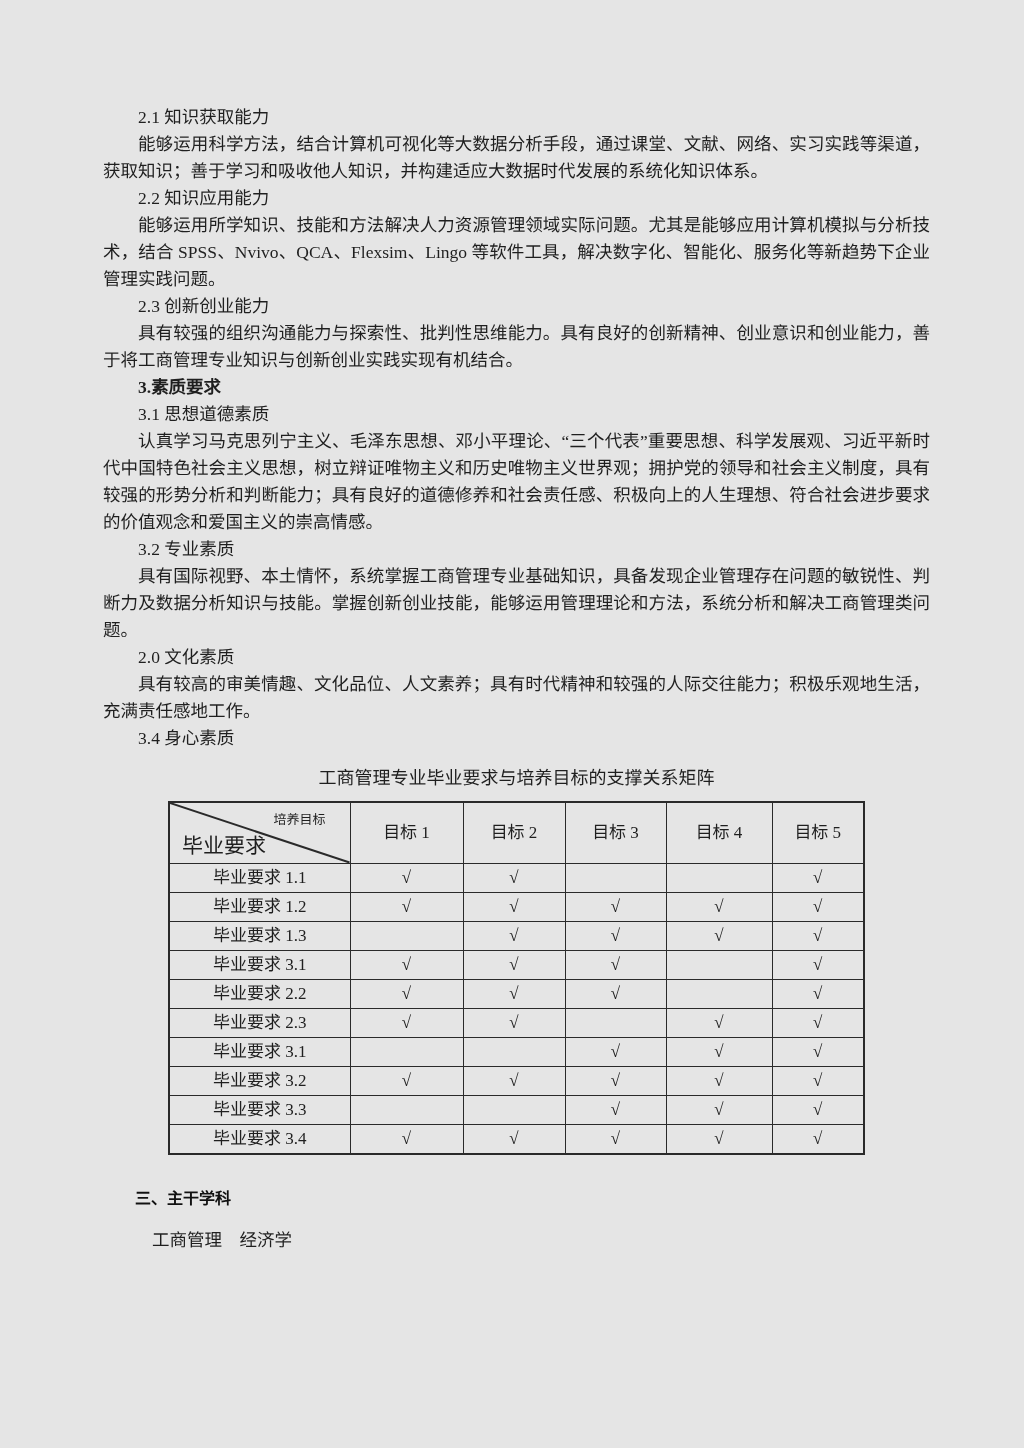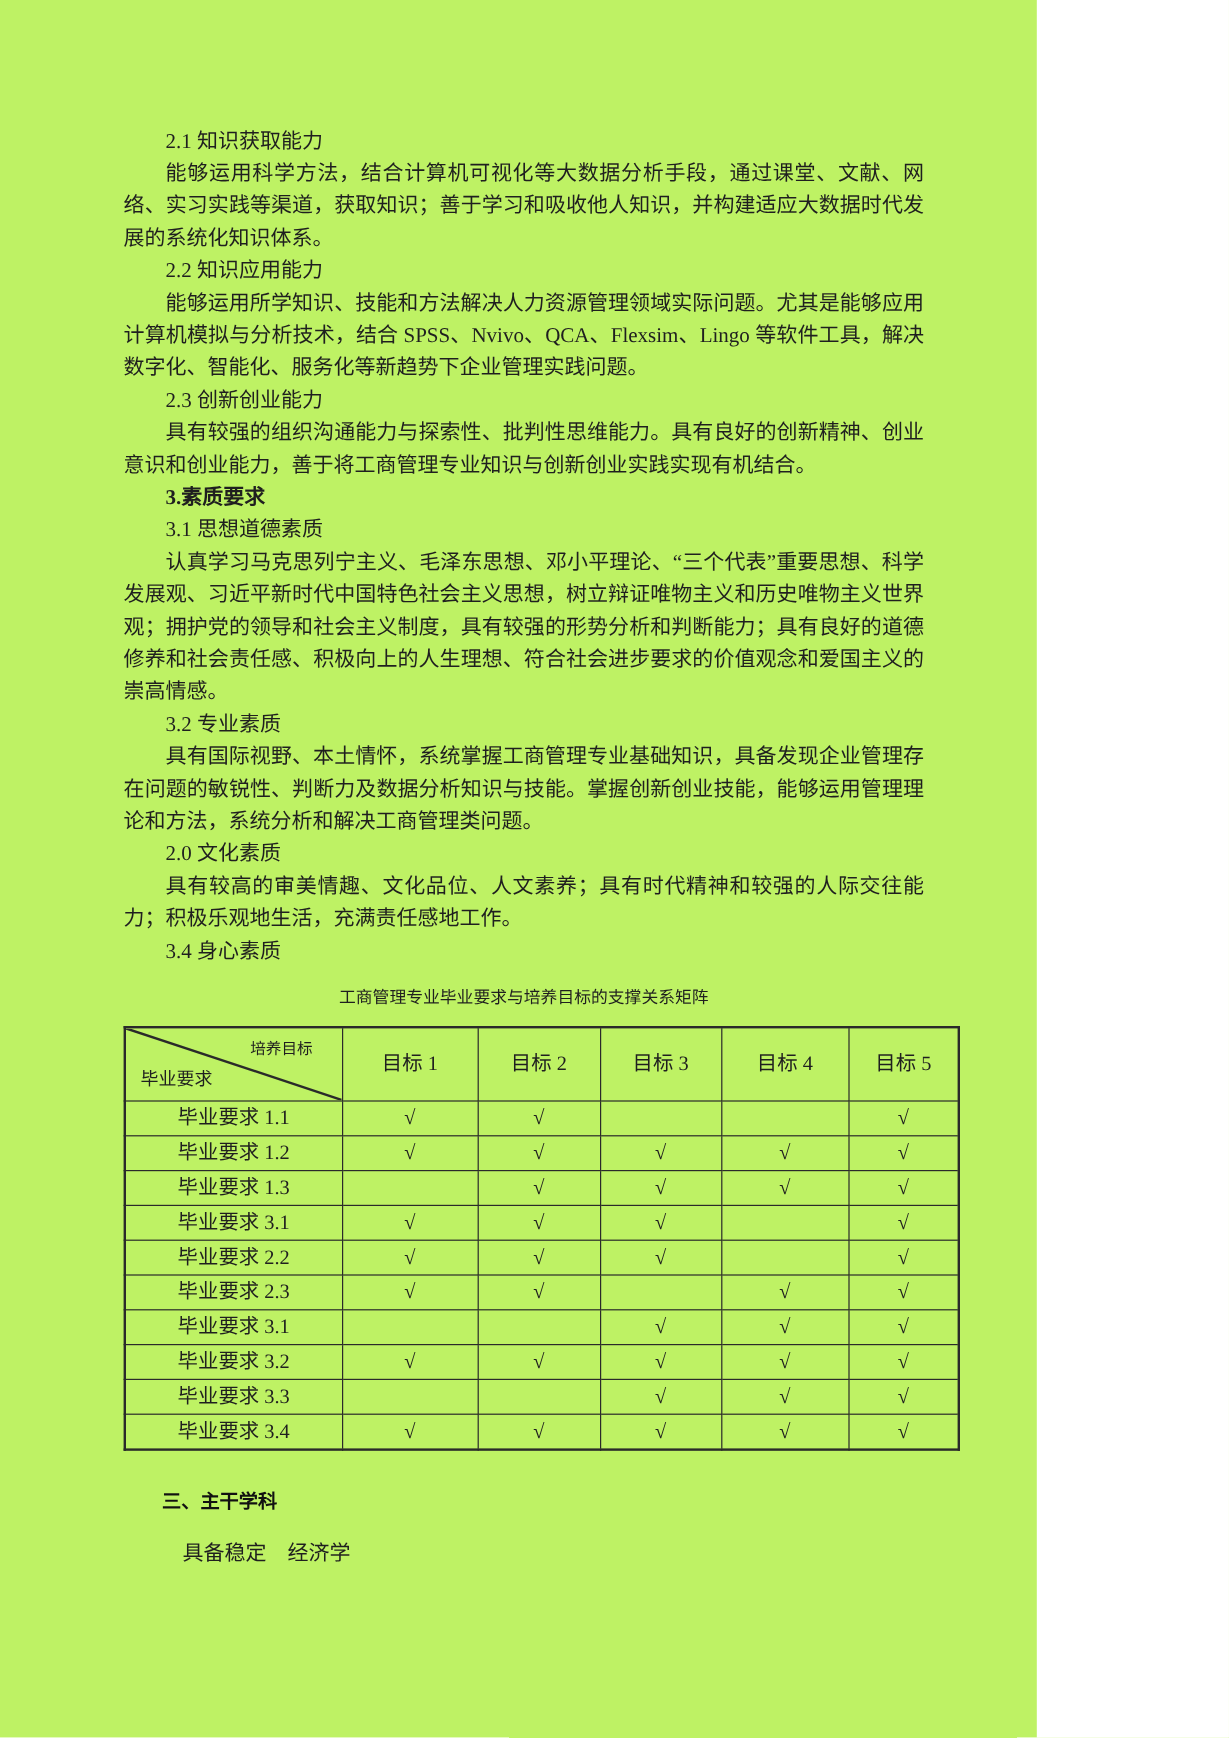--- a/index.html
+++ b/index.html
@@ -1,42 +1,42 @@
 <!DOCTYPE html>
 <html lang="zh-CN"><head>
 <meta charset="utf-8">
 <style>
   * { box-sizing: border-box; }
   html, body { margin: 0; padding: 0; background: #ffffff; }
   .page {
     position: relative;
-    width: 864px;
+    width: 1024px;
     height: 1448px;
-    background: #bef264;
+    background: #e5e5e5;
     overflow: hidden;
     font-family: "Liberation Serif", "DejaVu Serif", serif;
     color: #1f1f1f;
   }
   .content {
     padding: 104px 94px 0 103px;
   }
   .h, .para {
     margin: 0;
     font-size: 17.5px;
     line-height: 27px;
     text-indent: 2em;
     color: #1f1f1f;
   }
   .para { text-align: justify; }
   .h.bold { font-weight: bold; }
 
   .table-title {
     margin-top: 13px;
     text-align: center;
-    font-size: 14px;
+    font-size: 18px;
     line-height: 27px;
   }
 
   table.matrix {
     border-collapse: collapse;
     table-layout: fixed;
     width: 695px;
     margin: 9px auto 0 auto;
     border: 2px solid #2a2a2a;
   }
@@ -63,21 +63,21 @@
   .corner-top {
     position: absolute;
     top: 7px; right: 24px;
     line-height: 20px;
     font-size: 13px;
   }
   .corner-bottom {
     position: absolute;
     bottom: 7px; left: 12px;
     line-height: 20px;
-    font-size: 15px;
+    font-size: 21px;
   }
   .check { font-size: 17px; }
 
   .major-heading {
     margin: 31px 0 0 32px;
     font-family: "Liberation Sans", "DejaVu Sans", sans-serif;
     font-weight: bold;
     font-size: 16px;
     line-height: 26px;
     color: #111111;
@@ -214,16 +214,16 @@
             <td class="check">√</td>
             <td class="check">√</td>
             <td class="check">√</td>
             <td class="check">√</td>
             <td class="check">√</td>
           </tr>
         </tbody>
     </table>
 
     <h2 class="major-heading">三、主干学科</h2>
-    <p class="disciplines">具备稳定　经济学</p>
+    <p class="disciplines">工商管理　经济学</p>
 
   </div>
 </div>
 
 </body></html>

